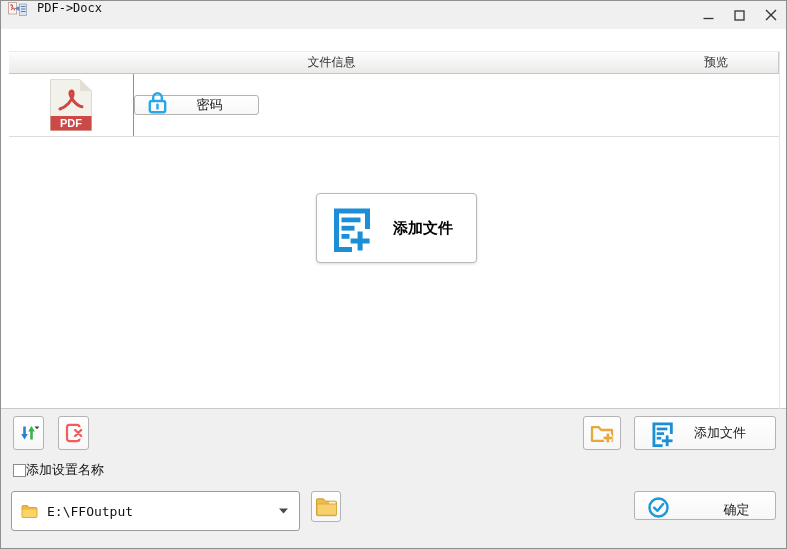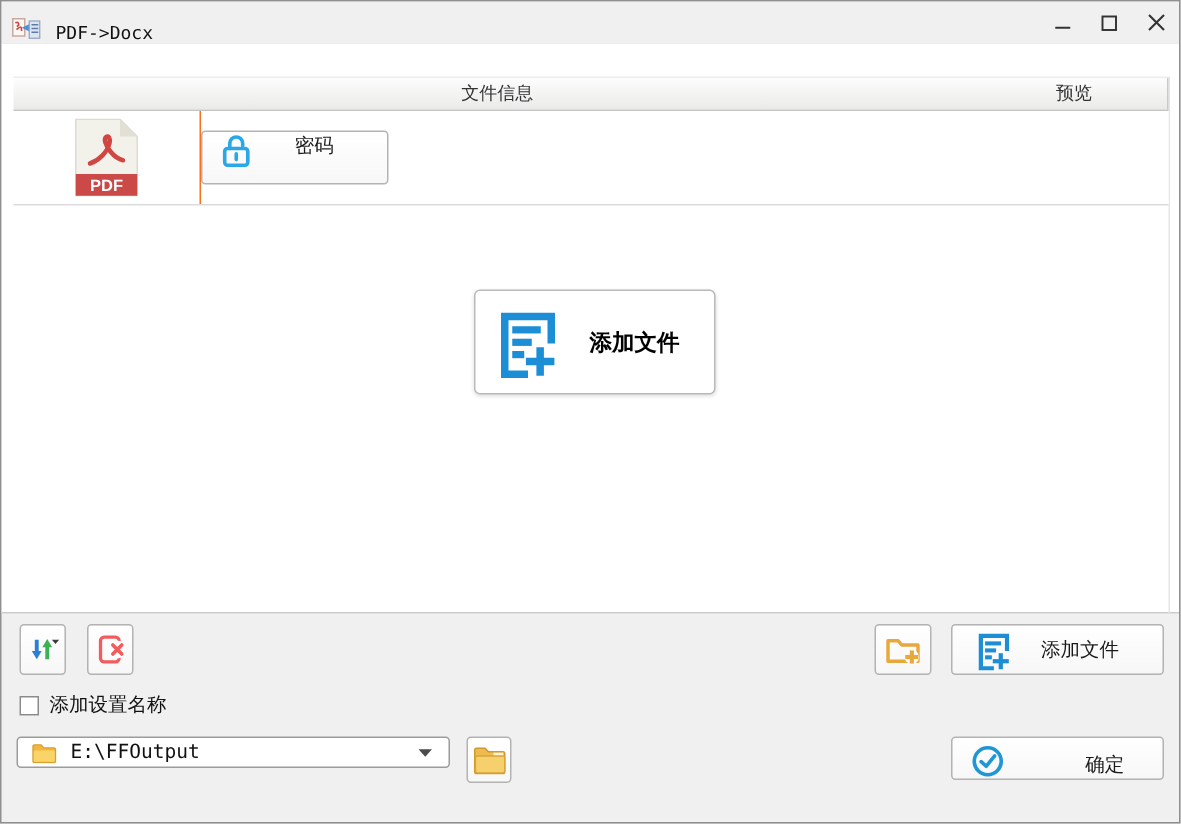--- a/index.html
+++ b/index.html
@@ -3,21 +3,21 @@
 <meta charset="utf-8">
 <style>
   * { box-sizing: border-box; margin: 0; padding: 0; }
   html,body { width:787px; height:549px; font-family:"Liberation Sans","DejaVu Sans",sans-serif; background:#d4d4d4; }
   .window { position:absolute; top:0; left:0; width:787px; height:549px;
             border:1px solid #8f8f8f; background:#f0f0f0; overflow:hidden; }
 
   
   .titlebar { position:absolute; top:0; left:0; right:0; height:29px;
               background:#f0f0f0; border-bottom:1px solid #c2c2c2;
-              display:flex; align-items:flex-end; }
+              display:flex; align-items:flex-start; }
   .titlebar .app-ic { margin-left:7px; display:flex; }
   .title-text { margin-left:9px; font-family:"DejaVu Sans Mono",monospace; font-size:12px; color:#111; }
   .win-controls { margin-left:auto; display:flex; height:100%; }
   .win-btn { width:31px; height:100%; display:flex; align-items:center; justify-content:center; background:transparent; border:none; }
 
   
   .panel { position:absolute; top:28px; left:0; right:0; height:380px;
            background:#fff; border-bottom:1px solid #c9c9c9; }
 
   .list { position:absolute; top:50px; left:8px; width:771px; height:358px;
@@ -28,23 +28,23 @@
   .lheader .hc { display:flex; align-items:center; justify-content:center;
                  font-size:12px; color:#333; }
   .lheader .c1 { width:125px; border-right:1px solid #c9c9c9; }
   .lheader .c2 { flex:1; }
   .lrow { display:flex; height:63px; border-bottom:1px solid #dcdcdc; background:#fff; }
   .lrow .preview { width:125px; border-right:1px solid #f97316;
                    display:flex; align-items:center; justify-content:center; }
   .lrow .info { flex:1; display:flex; align-items:center; }
   .filename { flex:1; text-align:center; font-weight:bold; font-size:16px; color:#000;
               font-family:"DejaVu Sans","Liberation Sans",sans-serif; }
-  .pwd-btn { width:125px; height:36px; margin-right:9px; border:1px solid #b3b3b3;
+  .pwd-btn { width:125px; height:20px; margin-right:9px; border:1px solid #b3b3b3;
              border-radius:3px; background:linear-gradient(#ffffff,#f6f6f6);
-             display:flex; align-items:flex-start; font-size:13px; color:#1a1a1a; cursor:pointer; }
+             display:flex; align-items:flex-end; font-size:13px; color:#1a1a1a; cursor:pointer; }
   .pwd-btn .ic { margin-left:11px; display:flex; }
   .pwd-btn .lbl { flex:1; text-align:center; padding-right:8px; }
 
   
   .center-add { position:absolute; left:315px; top:192px; width:161px; height:70px;
                 background:#fff; border:1px solid #b9b9b9; border-radius:4px;
                 box-shadow:0 1px 3px rgba(0,0,0,.14);
                 display:flex; align-items:center; cursor:pointer; }
   .center-add .ic { margin-left:9px; display:flex; }
   .center-add .lbl { flex:1; text-align:center; font-size:15px; font-weight:bold; color:#000; padding-right:4px; }
@@ -56,25 +56,25 @@
   .sort-btn { left:12px; }
   .del-btn  { left:57px; }
   .addfolder-btn { position:absolute; top:415px; left:582px; width:38px; height:34px;
                    display:flex; align-items:center; justify-content:center; }
   .addfile2-btn { position:absolute; top:415px; left:633px; width:142px; height:34px;
                   display:flex; align-items:center; font-size:13px; color:#1a1a1a; }
   .addfile2-btn .ic { margin-left:13px; display:flex; }
   .addfile2-btn .lbl { flex:1; text-align:center; padding-right:10px; }
 
   .checkbox-row { position:absolute; left:12px; top:460px; height:18px;
-                  display:flex; align-items:center; gap:7px; cursor:pointer; }
+                  display:flex; align-items:center; cursor:pointer; }
   .checkbox { width:13px; height:13px; border:1px solid #8b8b8b; background:#fff; }
   .checkbox-row .lbl { font-size:13px; color:#111; }
 
-  .combo { position:absolute; left:10px; top:490px; width:289px; height:21px;
+  .combo { position:absolute; left:10px; top:490px; width:289px; height:40px;
            border:1px solid #9c9c9c; border-radius:3px; background:#fff;
            display:flex; align-items:center; cursor:pointer; }
   .combo .fic { margin-left:9px; display:flex; }
   .combo .path { margin-left:9px; font-family:"DejaVu Sans Mono","Liberation Mono",monospace;
                  font-size:13px; color:#111; }
   .combo .arrow { margin-left:auto; margin-right:11px; display:flex; }
 
   .folder-btn { position:absolute; left:310px; top:490px; width:30px; height:31px;
                 display:flex; align-items:center; justify-content:center; }
   .ok-btn { position:absolute; left:633px; top:490px; width:142px; height:29px;

